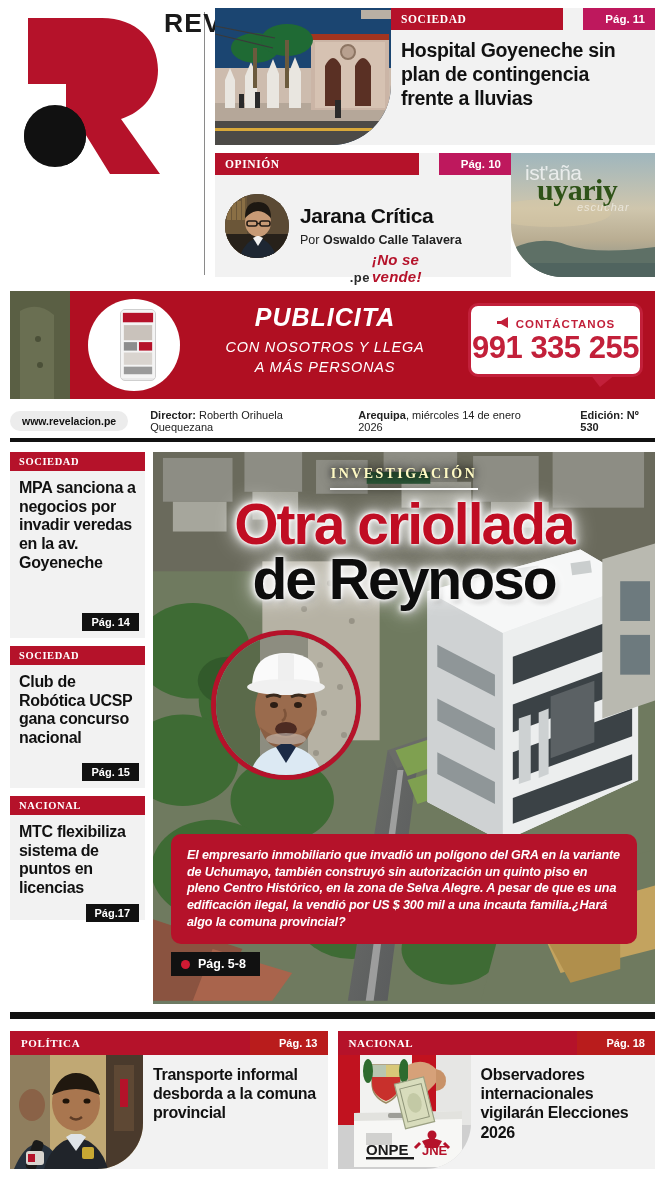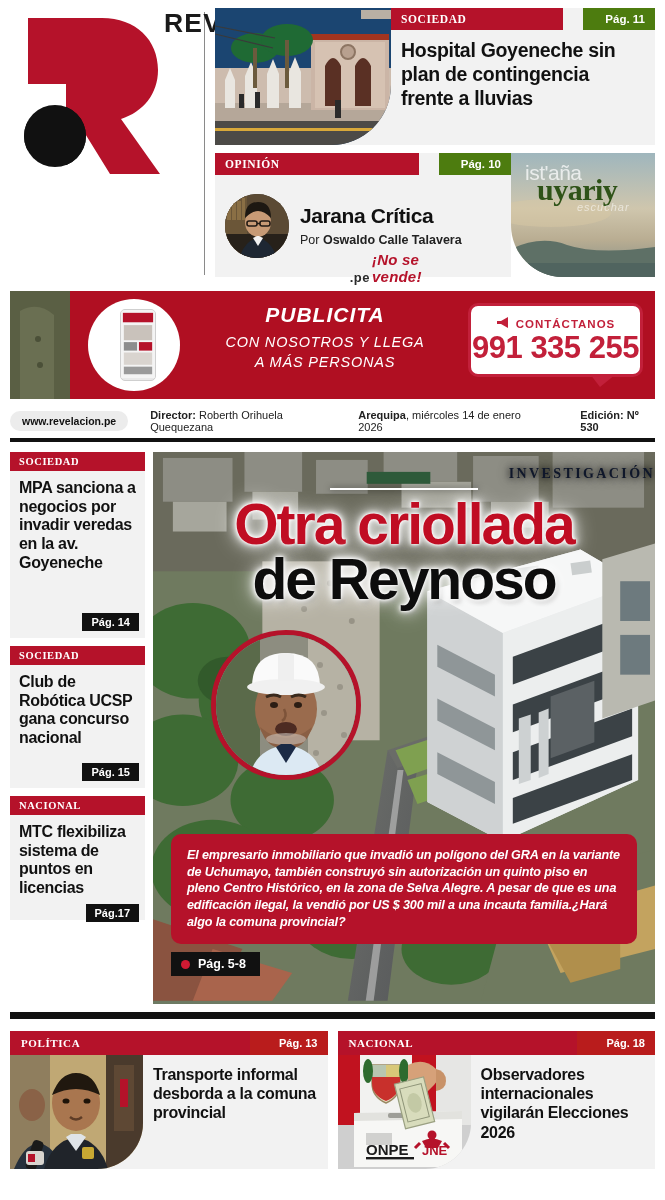--- a/index.html
+++ b/index.html
@@ -47,21 +47,21 @@
     border-bottom-right-radius:60px;
   }
   .story-a-body { flex:1; display:flex; flex-direction:column; }
   .kicker-row { display:flex; height:22px; }
   .kicker {
     background:#b5122a; color:#fff; font-weight:bold; font-size:11.5px;
     letter-spacing:.6px; display:flex; align-items:center; padding:0 10px; flex:1;
     font-family:"Liberation Serif", serif;
   }
   .pagetag {
-    background:#4d7c0f; color:#fff; font-weight:bold; font-size:11.5px;
+    background:#be185d; color:#fff; font-weight:bold; font-size:11.5px;
     display:flex; align-items:center; justify-content:flex-end;
     padding:0 10px; width:72px; flex:0 0 72px;margin-left:20px;
   }
   .story-a-title {
     font-size:19.5px; font-weight:bold; line-height:1.22; color:#111;
     padding:9px 12px 0 10px; letter-spacing:-.3px;
   }
 
   
   .story-b { display:flex; height:124px; }
@@ -104,21 +104,21 @@
   .ad-circle {
     position:absolute; left:78px; top:8px; width:92px; height:92px;
     border-radius:50%; background:#fff;
   }
   .ad-phone {
     position:absolute; left:110px; top:18px; width:36px; height:72px;
     border-radius:5px; background:#e9e9e9; border:1.5px solid #cfcfcf; overflow:hidden;
   }
   .ad-text { position:absolute; left:190px; top:12px; width:250px; text-align:center; color:#fff; }
   .ad-t1 {
-    font-size:21px; font-weight:bold; font-style:italic; letter-spacing:1px;
+    font-size:25px; font-weight:bold; font-style:italic; letter-spacing:1px;
     font-family:"Liberation Sans", sans-serif;
   }
   .ad-t2 { font-size:14.5px; font-style:italic; letter-spacing:.8px; margin-top:7px; }
   .ad-t3 { font-size:14.5px; font-style:italic; letter-spacing:.8px; margin-top:4px; }
   .ad-bubble {
     position:absolute; right:12px; top:12px; width:175px; height:74px;
     background:#fff; border:3px solid #c2203a; border-radius:10px;
     display:flex; flex-direction:column; align-items:center; justify-content:center;
   }
   .ad-bubble:after {
@@ -166,24 +166,23 @@
     padding:3px 9px;
   }
 
   
   .feature { flex:1; position:relative; overflow:hidden; background:#6d7a63; }
   .feat-photo { position:absolute; inset:0; }
   .feat-label-wrap {
     position:absolute; top:14px; left:0; right:0; text-align:center; z-index:5;
   }
   .feat-label {
-    color:#0f172a; font-weight:bold; font-size:14px; letter-spacing:2.4px;
+    color:#fef9c3; font-weight:bold; font-size:14px; letter-spacing:2.4px;
     font-family:"Liberation Serif", serif;
     text-shadow:0 0 6px rgba(0,0,0,.85), 0 0 12px rgba(0,0,0,.7);
-    text-align:right;
   }
   .feat-label-rule {
     width:148px; height:2px; background:#fff; margin:6px auto 0 auto;
     box-shadow:0 0 6px rgba(0,0,0,.6);
   }
   .feat-h1 {
     position:absolute; top:46px; left:0; right:0; text-align:center; z-index:5;
     font-weight:bold; line-height:.93; letter-spacing:-2px;
     font-family:"Liberation Sans", sans-serif;
   }

